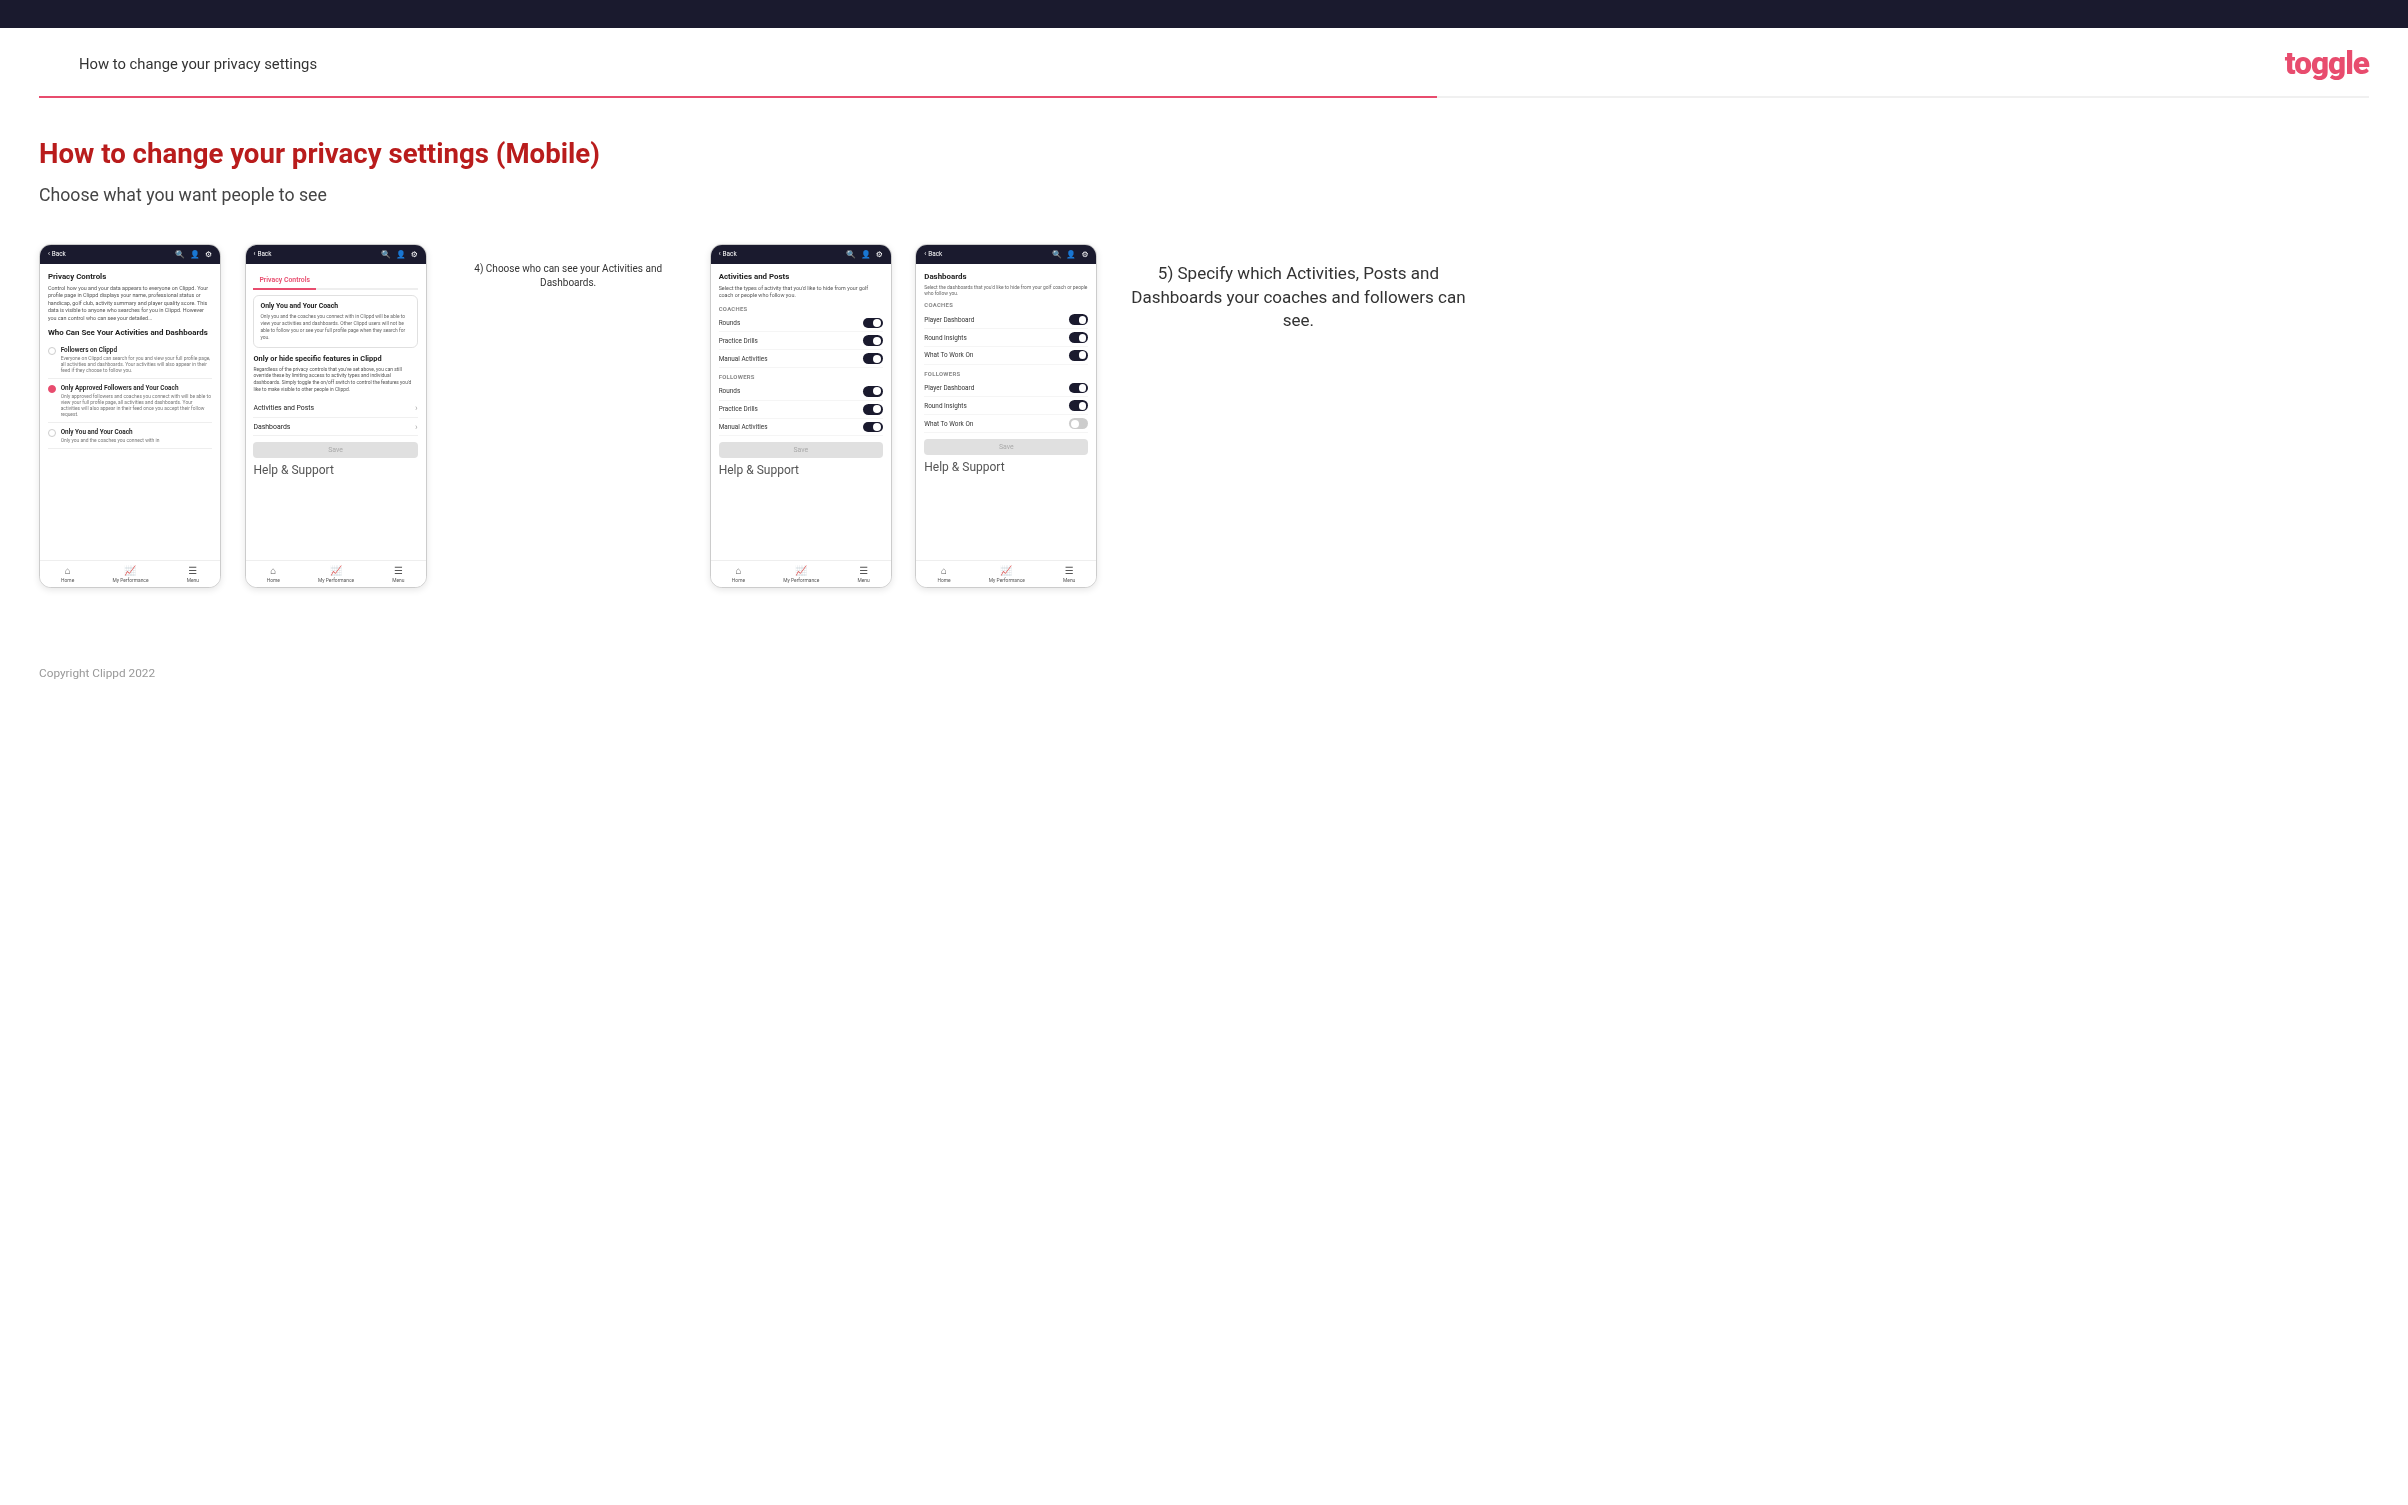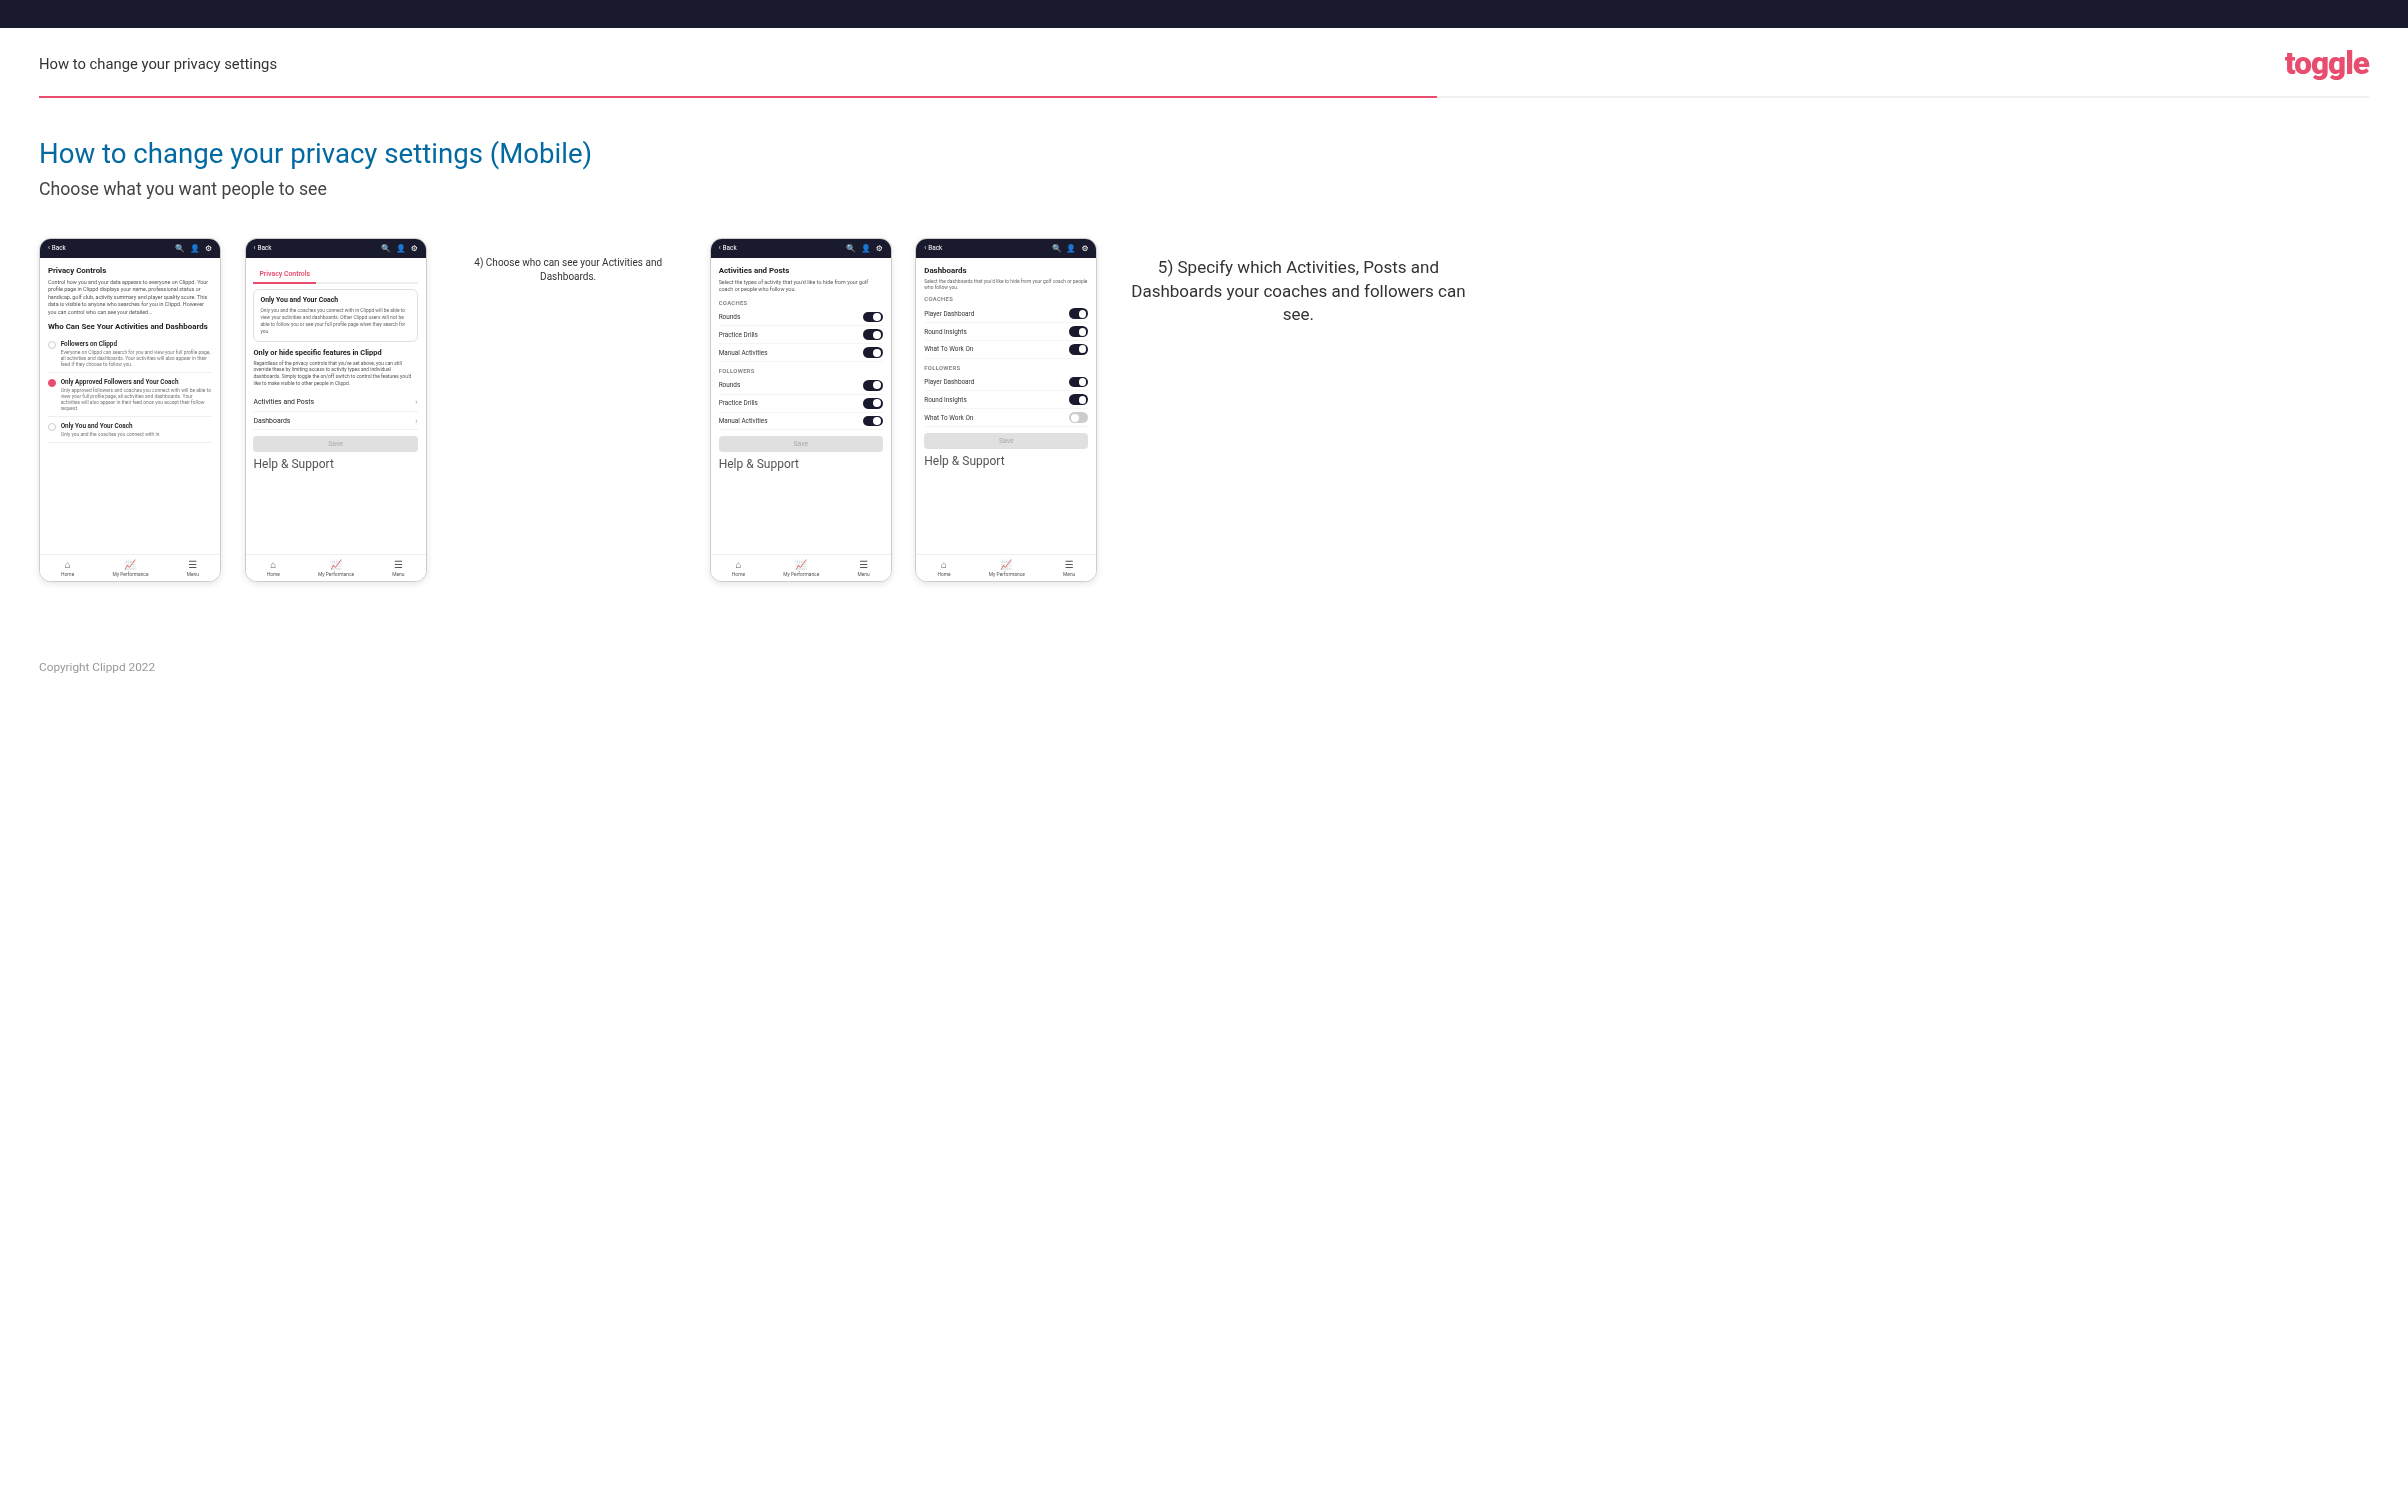--- a/index.html
+++ b/index.html
@@ -15,20 +15,21 @@
       height: 27.6px;
       width: 100%;
     }
 
     
     .header {
       display: flex;
       align-items: center;
       justify-content: space-between;
       padding: 17.7px 39px 13.8px 39px;
+      margin-left: 40px;
     }
     .header-title {
       font-size: 14.8px;
       color: #333;
     }
     .logo {
       font-size: 31.5px;
       font-weight: 900;
       color: #e84c6e;
       letter-spacing: -1px;
@@ -38,23 +39,23 @@
       background: linear-gradient(to right, #e84c6e 60%, #f0f0f0 60%);
       margin: 0 39px;
     }
 
     
     .main {
       padding: 39px 39px 59px 39px;
     }
     .page-title {
       font-size: 27.6px;
-      font-weight: 400;
-      color: #0369a1;
-      margin-bottom: 9px;
+      font-weight: 700;
+      color: #b91c1c;
+      margin-bottom: 15px;
     }
     .page-subtitle {
       font-size: 17.7px;
       color: #444;
       margin-bottom: 39px;
     }
 
     
     .mockups-row {
       display: flex;

